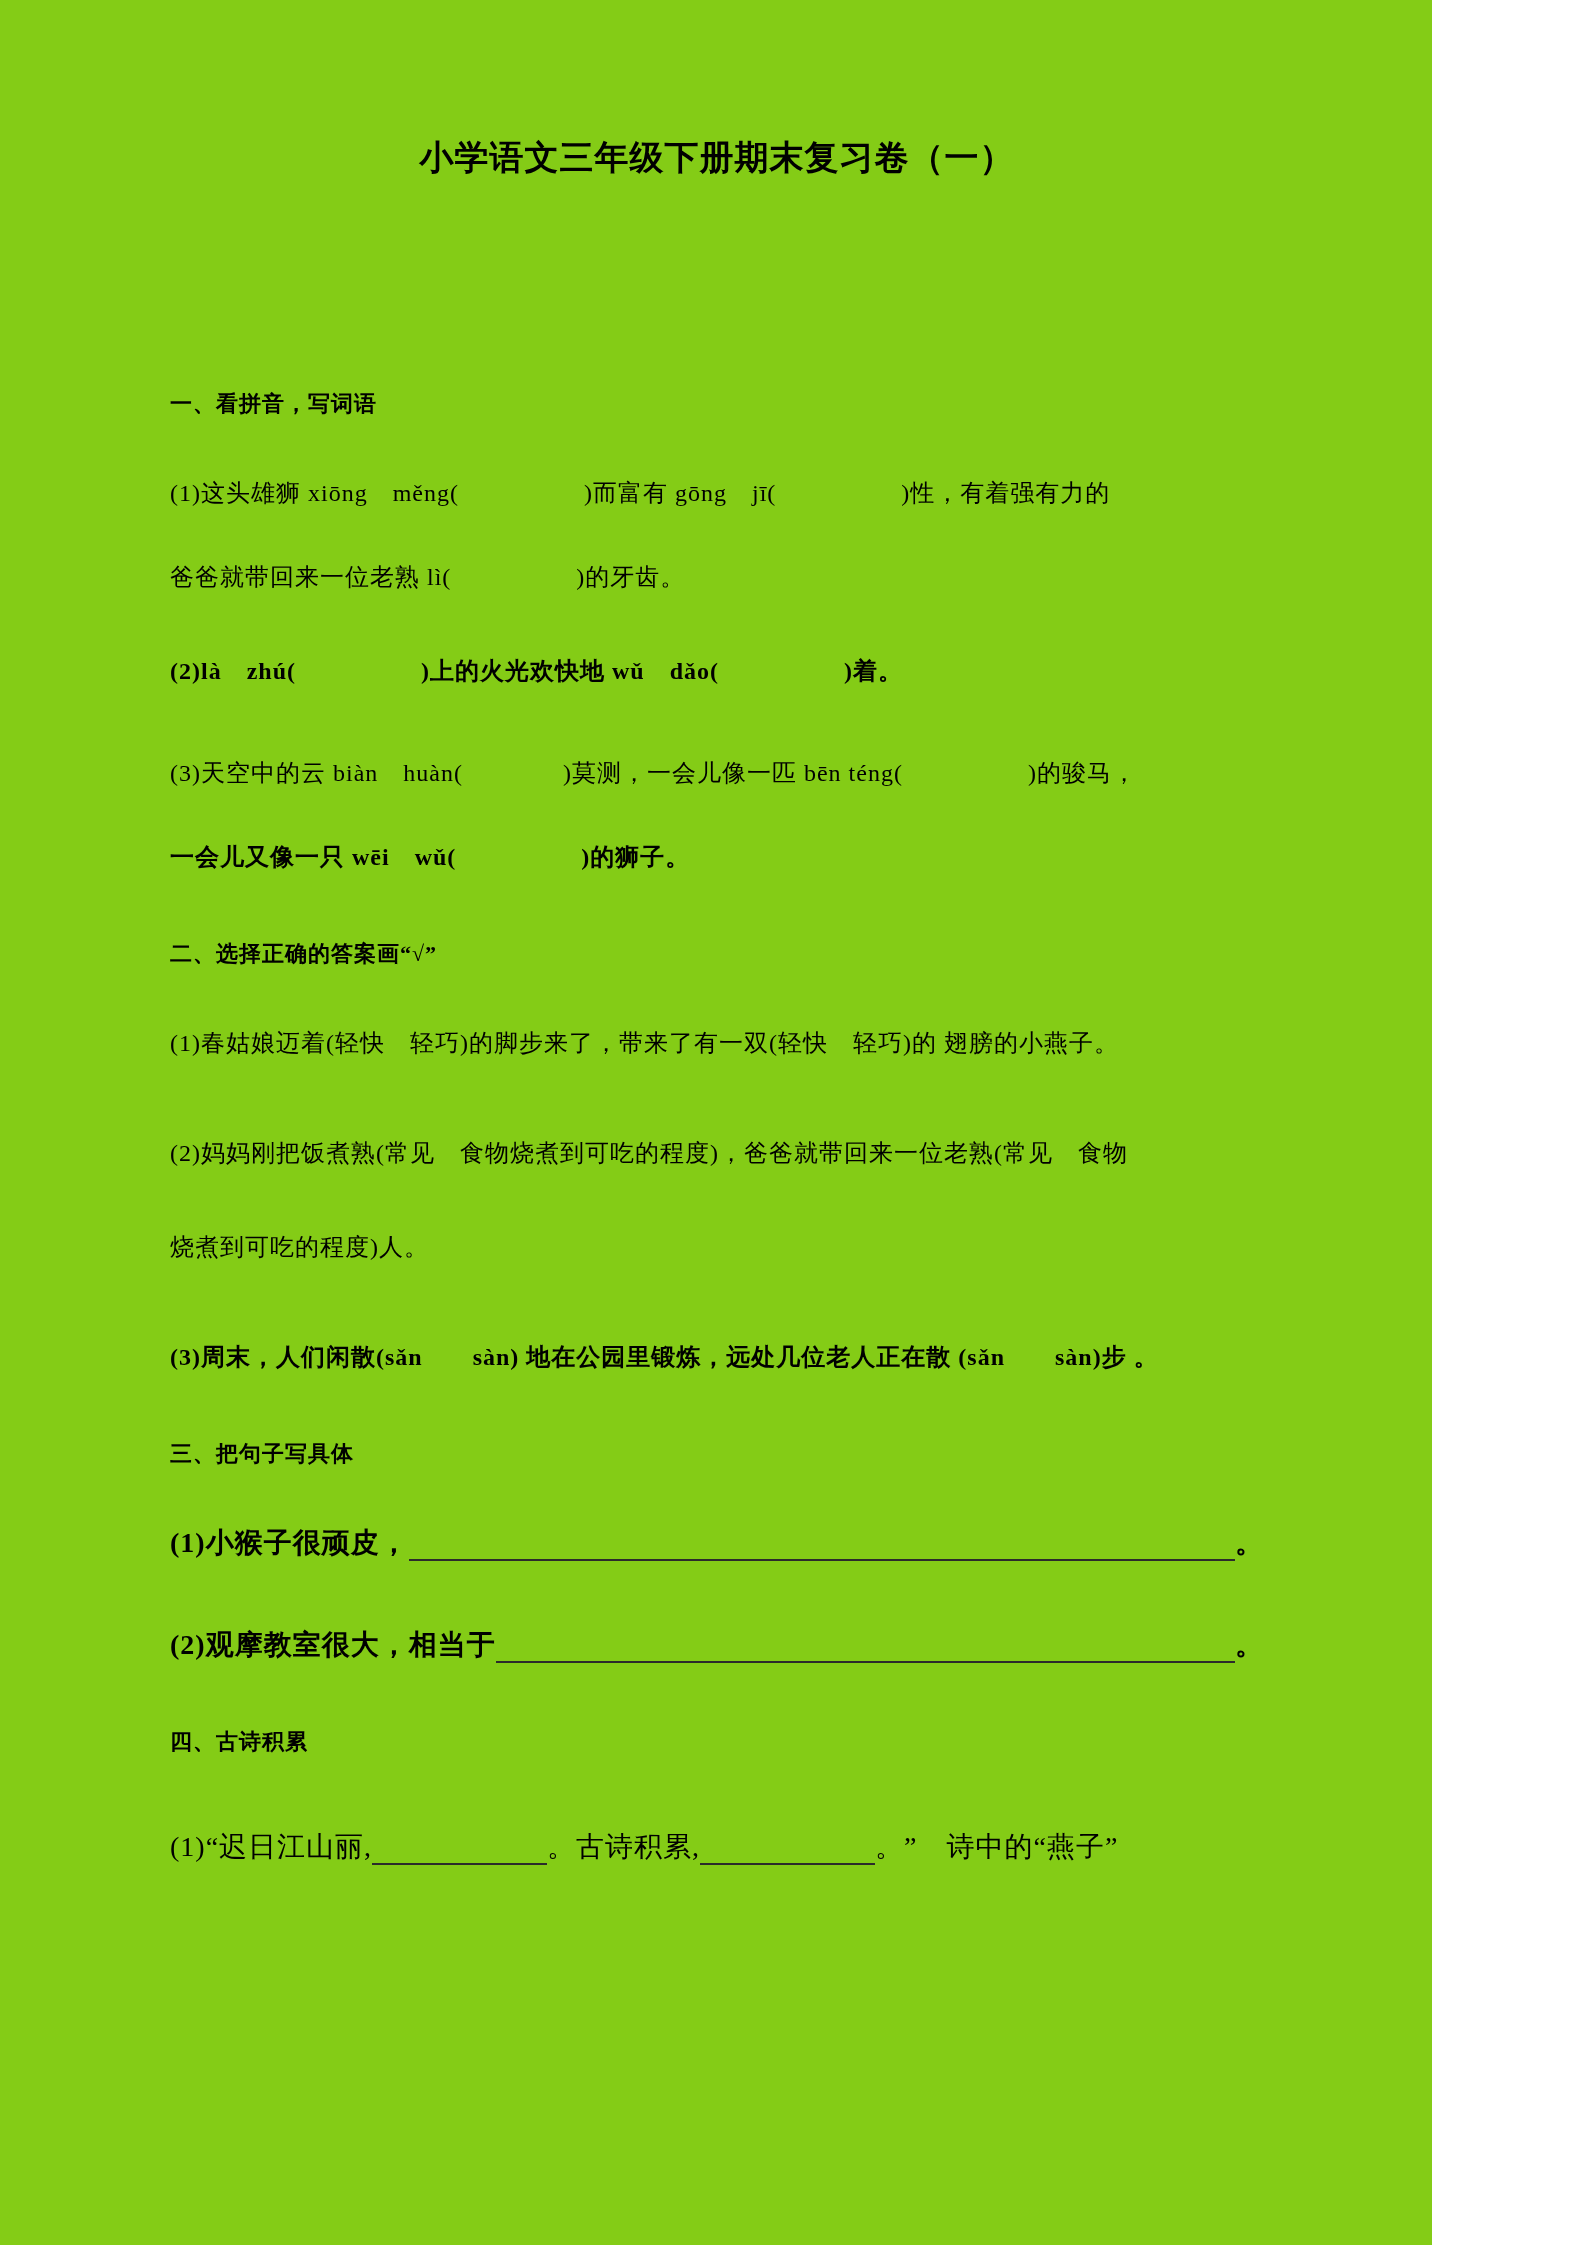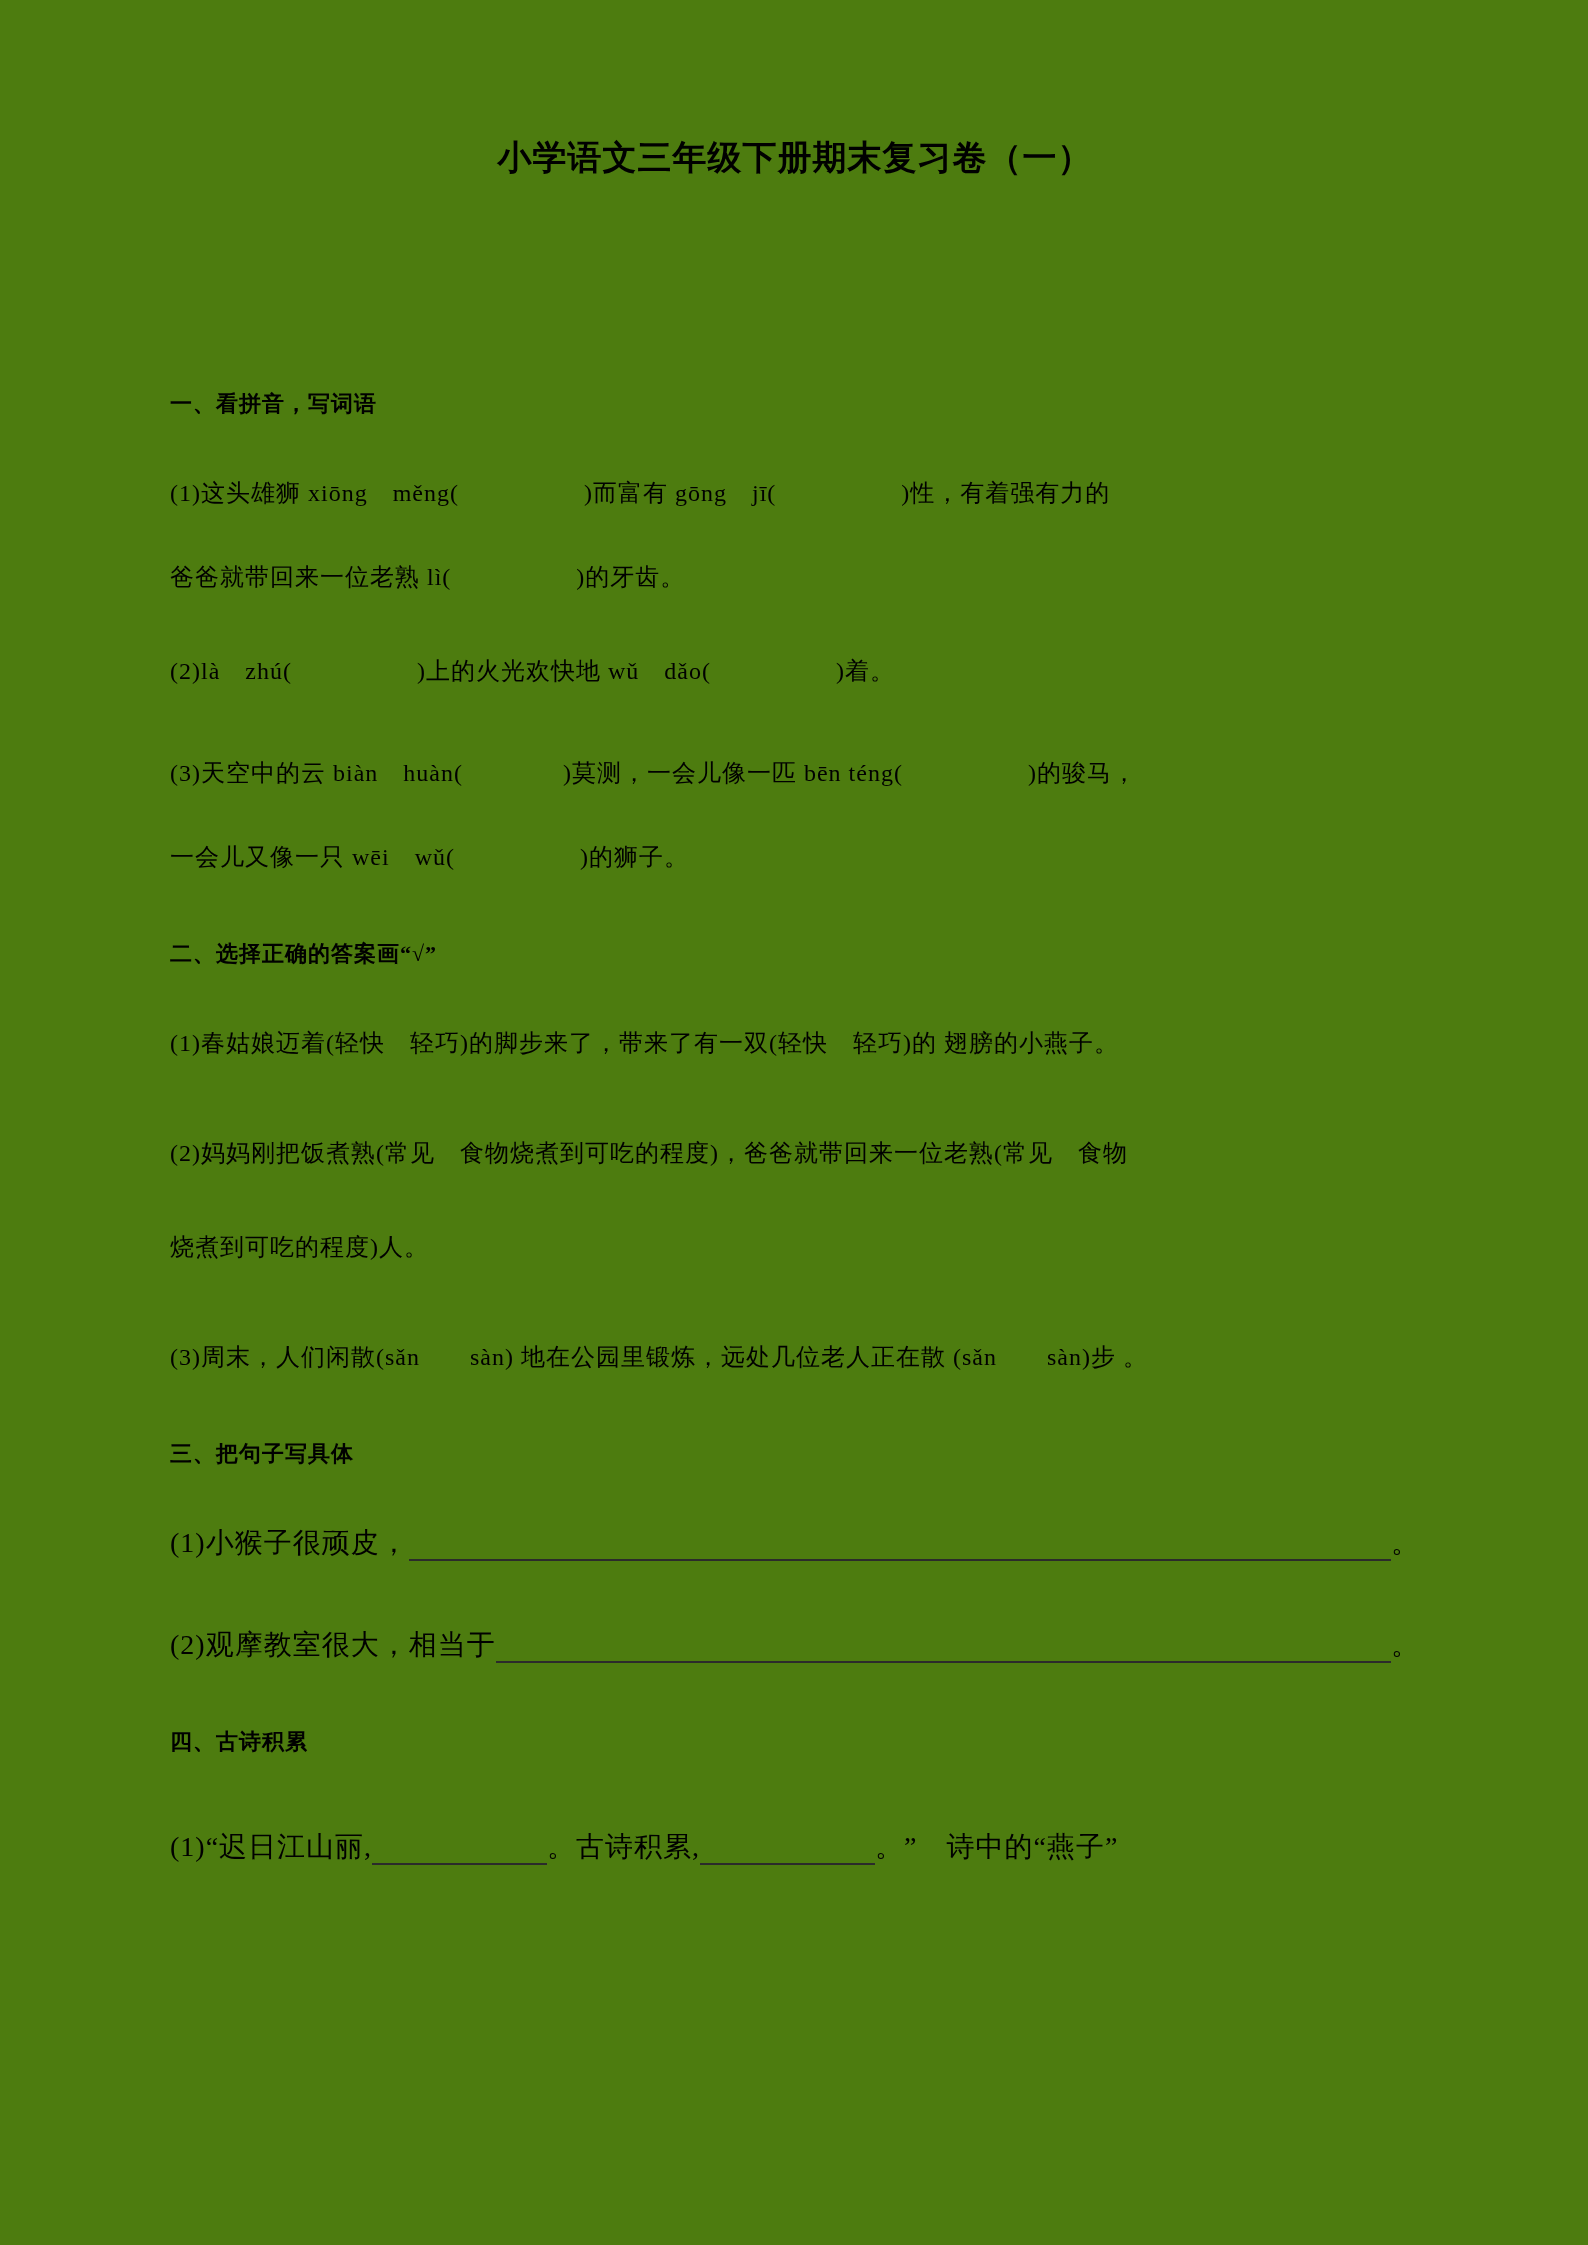--- a/index.html
+++ b/index.html
@@ -2,23 +2,23 @@
 <html><head>
 <meta charset="utf-8">
 <style>
   html, body {
     margin: 0;
     padding: 0;
     background: #ffffff;
   }
   .page {
     position: relative;
-    width: 1588px;
+    width: 1432px;
     height: 2245px;
-    background: #4d7c0f;
+    background: #84cc16;
     box-sizing: border-box;
     padding: 135px 168px 0 170px;
     font-family: "Liberation Serif", "DejaVu Serif", serif;
     color: #000000;
     overflow: hidden;
   }
   .title {
     font-size: 34px;
     font-weight: bold;
     text-align: center;
@@ -36,21 +36,21 @@
   .line {
     font-size: 24px;
     font-weight: normal;
     margin: 0;
     white-space: pre-wrap;
     letter-spacing: 1px;
     line-height: 40px;
   }
   .mb-xs { margin-bottom: 44px; }
   .mb-sm { margin-bottom: 54px; }
-  .mb-md { margin-bottom: 62px; }
+  .mb-md { margin-bottom: 62px; font-weight: bold; }
   .mb-lg { margin-bottom: 70px; }
   .fill-line {
     display: flex;
     align-items: center;
     font-size: 28px;
     letter-spacing: 1px;
     line-height: 40px;
   }
   .fill-line .txt { white-space: pre; }
   .blank-grow {

